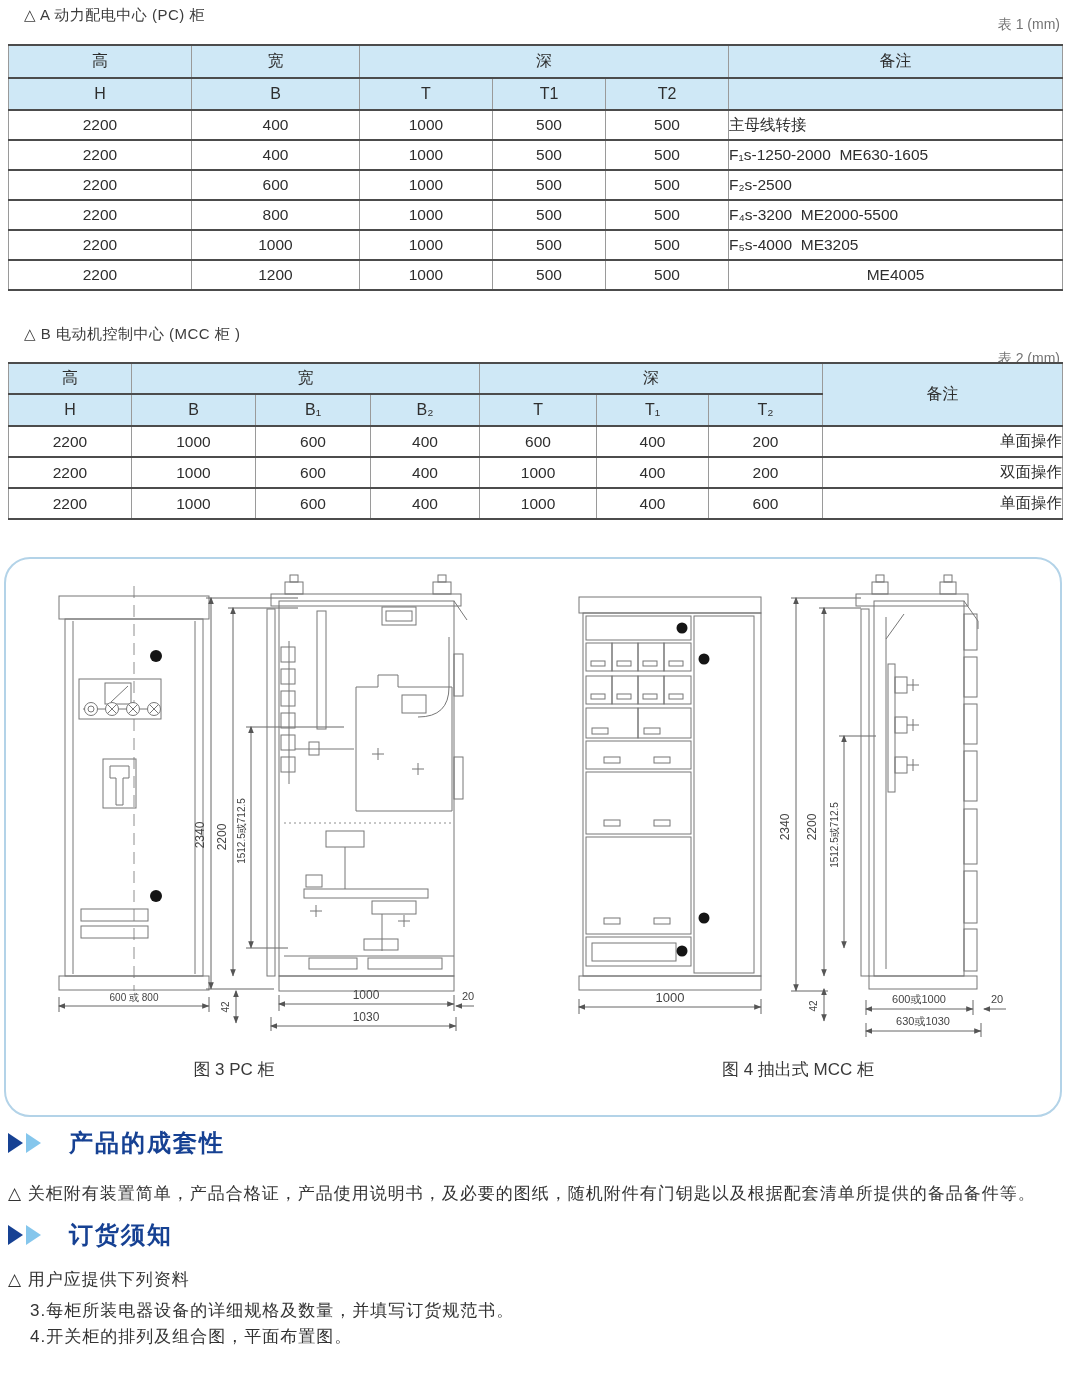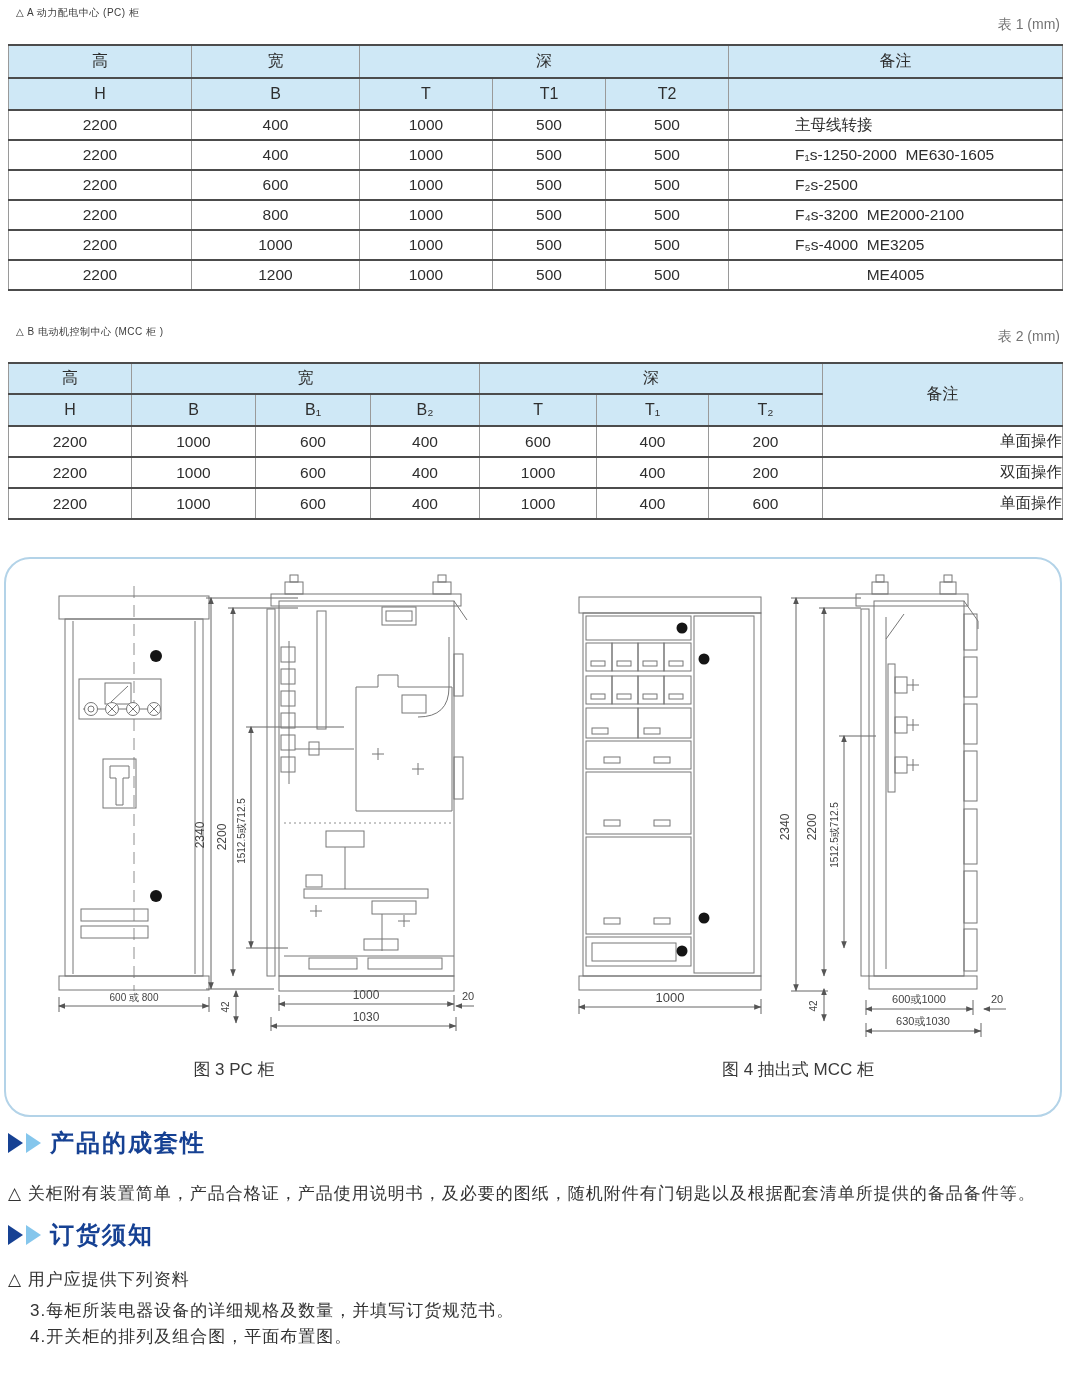--- a/index.html
+++ b/index.html
@@ -1,42 +1,42 @@
 <!DOCTYPE html>
 <html><head>
 <meta charset="utf-8">
 <style>
   html,body{margin:0;padding:0;background:#fff;}
   .page{position:relative;width:1070px;height:1395px;background:#fff;
         font-family:"Liberation Sans","DejaVu Sans",sans-serif;color:#333;overflow:hidden;}
 
-  .sec-title{position:absolute;left:16px;font-size:10px;color:#3c3c3c;letter-spacing:.5px;}
+  .sec-title{position:absolute;left:24px;font-size:15px;color:#3c3c3c;letter-spacing:.5px;}
   .tbl-tag{position:absolute;right:10px;font-size:14px;color:#737373;}
 
   table{border-collapse:collapse;table-layout:fixed;position:absolute;left:8px;width:1054px;}
   th,td{border:1px solid #9a9a9a;border-top:2px solid #4c4c4c;border-bottom:2px solid #4c4c4c;
         text-align:center;font-weight:normal;padding:0;color:#2e2e2e;overflow:hidden;}
   th{background:#cfe8f6;font-size:16px;}
   td{font-size:15.5px;background:#fff;}
   #table1{top:44px;}  #table2{top:362px;}
   #table1 tr.hr1{height:33px;} #table1 tr.hr2{height:32px;} #table1 tr.data{height:30px;}
   #table2 tr.hr1{height:31px;} #table2 tr.hr2{height:32px;} #table2 tr.data{height:31px;}
-  td.note{text-align:left;padding-left:66px;white-space:pre;}
+  td.note{text-align:left;white-space:pre;}
   #table2 td.note{text-align:right;padding-left:0;}
   #table1 tr:last-child td.note{text-align:center;padding-left:0;}
 
   .panel{position:absolute;left:4px;top:557px;width:1058px;height:560px;
          border:2px solid #b3d3e8;border-radius:26px;box-sizing:border-box;}
   .panel svg{position:absolute;left:0;top:0;}
 
   .sec-head{position:absolute;left:8px;display:flex;align-items:center;}
   .tri{width:0;height:0;border-top:10px solid transparent;border-bottom:10px solid transparent;
        border-left:15px solid #164193;}
   .tri.light{border-left-color:#85c6ec;margin-left:3px;}
-  .sec-head .txt{font-size:24px;font-weight:bold;color:#164193;letter-spacing:2px;margin-left:9px;}
+  .sec-head .txt{font-size:24px;font-weight:bold;color:#164193;letter-spacing:2px;margin-left:28px;}
   #head-complete{top:1127px;} #head-order{top:1219px;align-items:center;}
 
   .body-par{position:absolute;left:8px;font-size:17px;color:#333;letter-spacing:1px;}
   #par-complete{top:1182px;width:1054px;}
   #par-intro{top:1268px;}
   .order-list{position:absolute;left:30px;top:1298px;font-size:17px;color:#333;letter-spacing:1px;}
   .order-list div{height:25.5px;line-height:25.5px;}
 
   
   .ln{stroke:#777;fill:none;stroke-width:1;}
@@ -104,21 +104,21 @@
           <td>500</td>
           <td>500</td>
           <td class="note">F₂s-2500</td>
     </tr>
     <tr class="data">
       <td>2200</td>
           <td>800</td>
           <td>1000</td>
           <td>500</td>
           <td>500</td>
-          <td class="note">F₄s-3200  ME2000-2100</td>
+          <td class="note">F₄s-3200  ME2000-5500</td>
     </tr>
     <tr class="data">
       <td>2200</td>
           <td>1000</td>
           <td>1000</td>
           <td>500</td>
           <td>500</td>
           <td class="note">F₅s-4000  ME3205</td>
     </tr>
     <tr class="data">
@@ -126,21 +126,21 @@
           <td>1200</td>
           <td>1000</td>
           <td>500</td>
           <td>500</td>
           <td class="note">ME4005</td>
     </tr>
   </tbody>
     </table>
 
   <div class="sec-title" style="top:325px">△ B 电动机控制中心 (MCC 柜 )</div>
-  <div class="tbl-tag" style="top:328px">表 2 (mm)</div>
+  <div class="tbl-tag" style="top:350px">表 2 (mm)</div>
 
   <table id="table2">
     <colgroup>
         <col style="width:123px">
         <col style="width:124px">
         <col style="width:115px">
         <col style="width:109px">
         <col style="width:117px">
         <col style="width:112px">
         <col style="width:114px">

